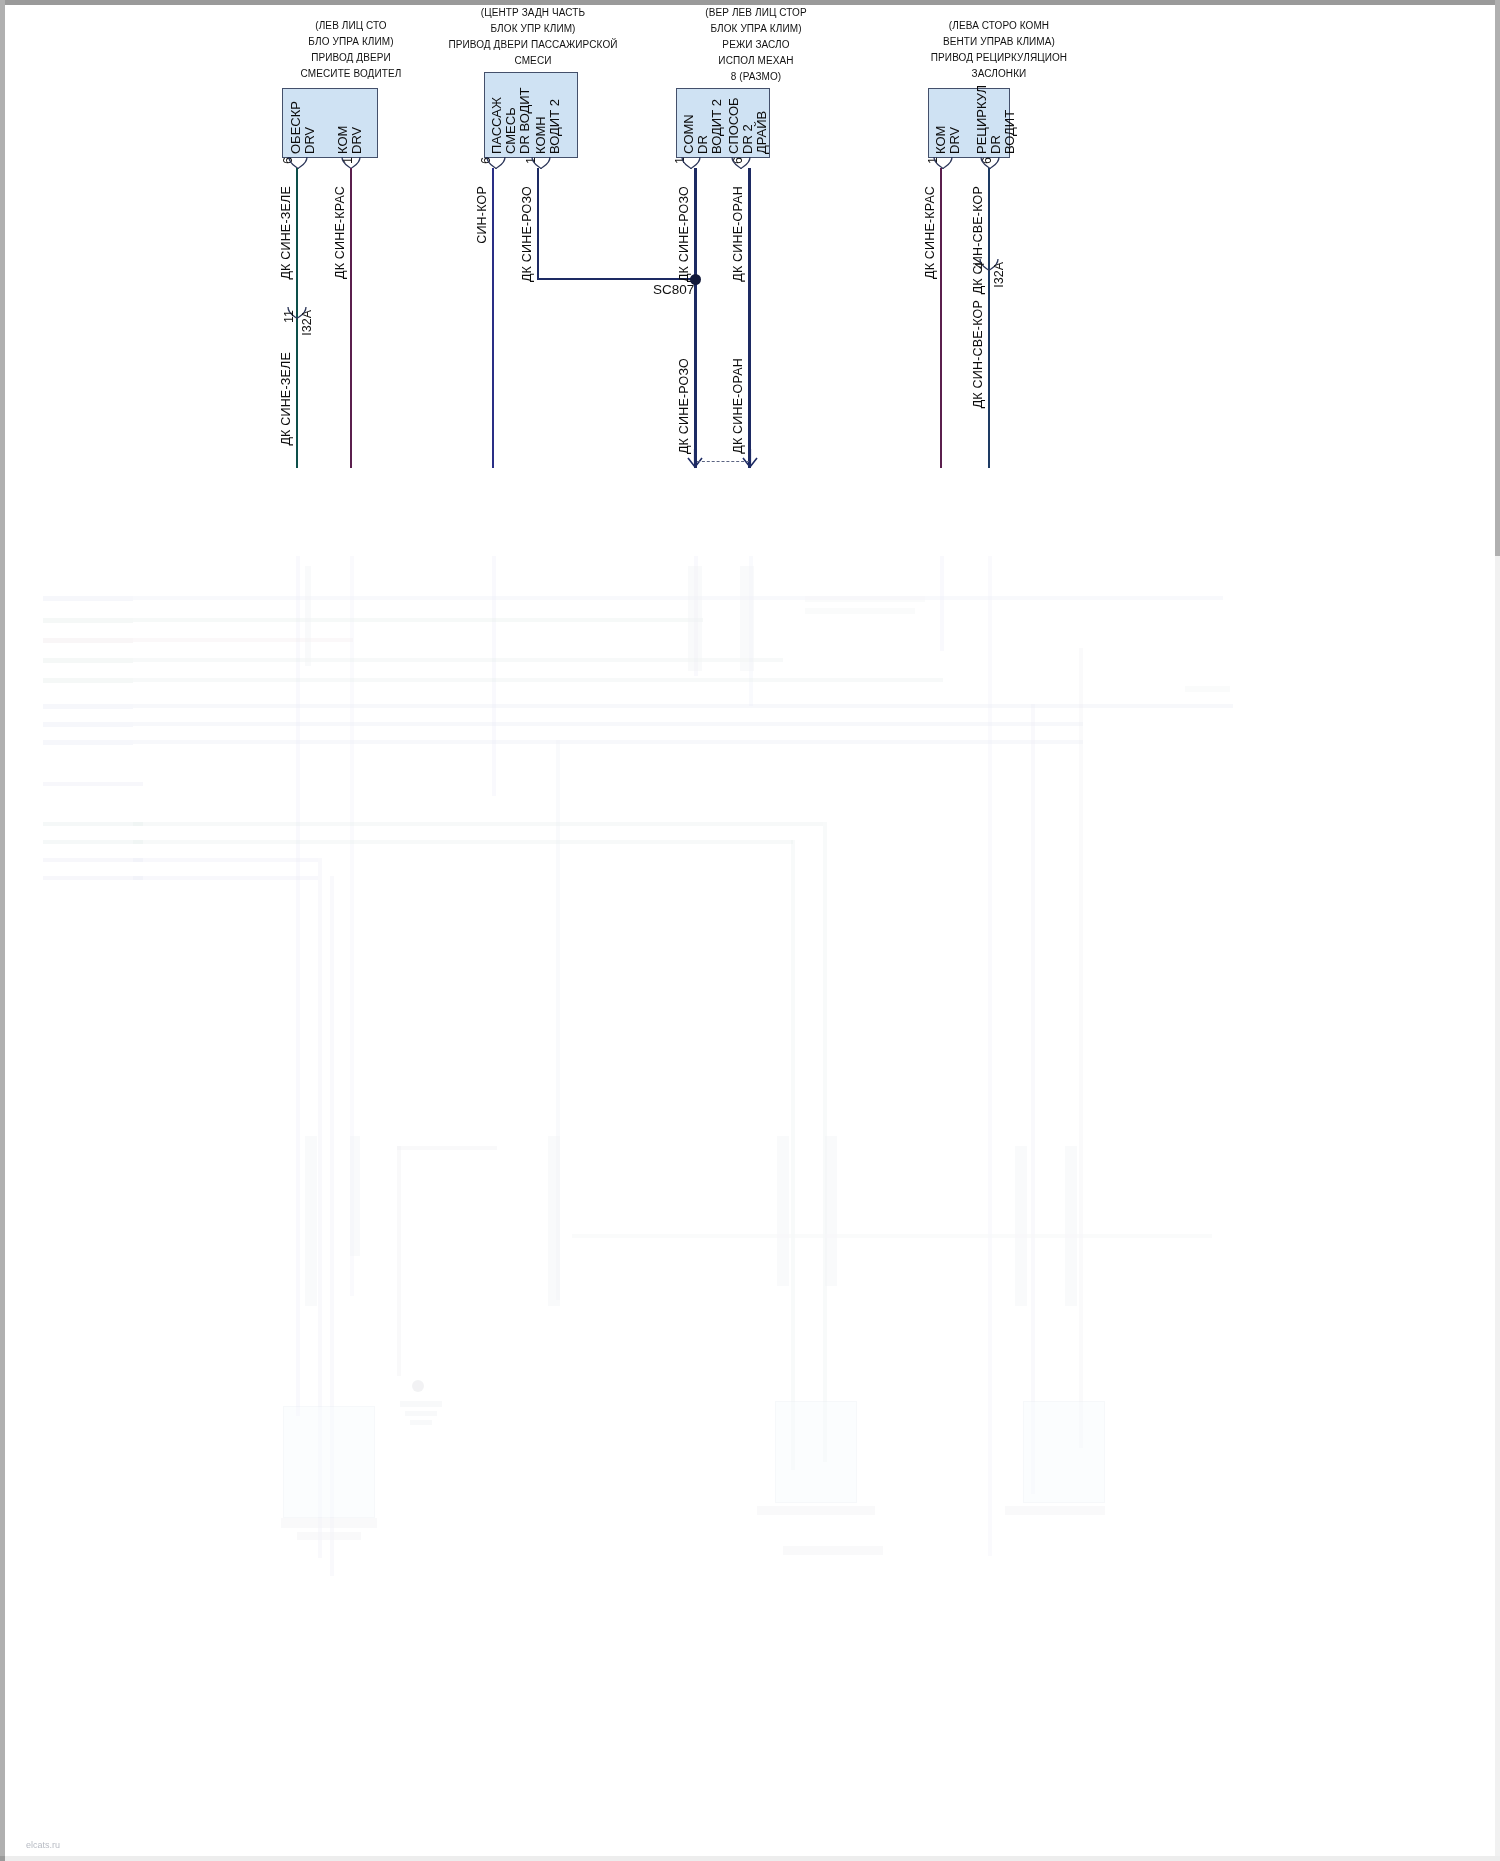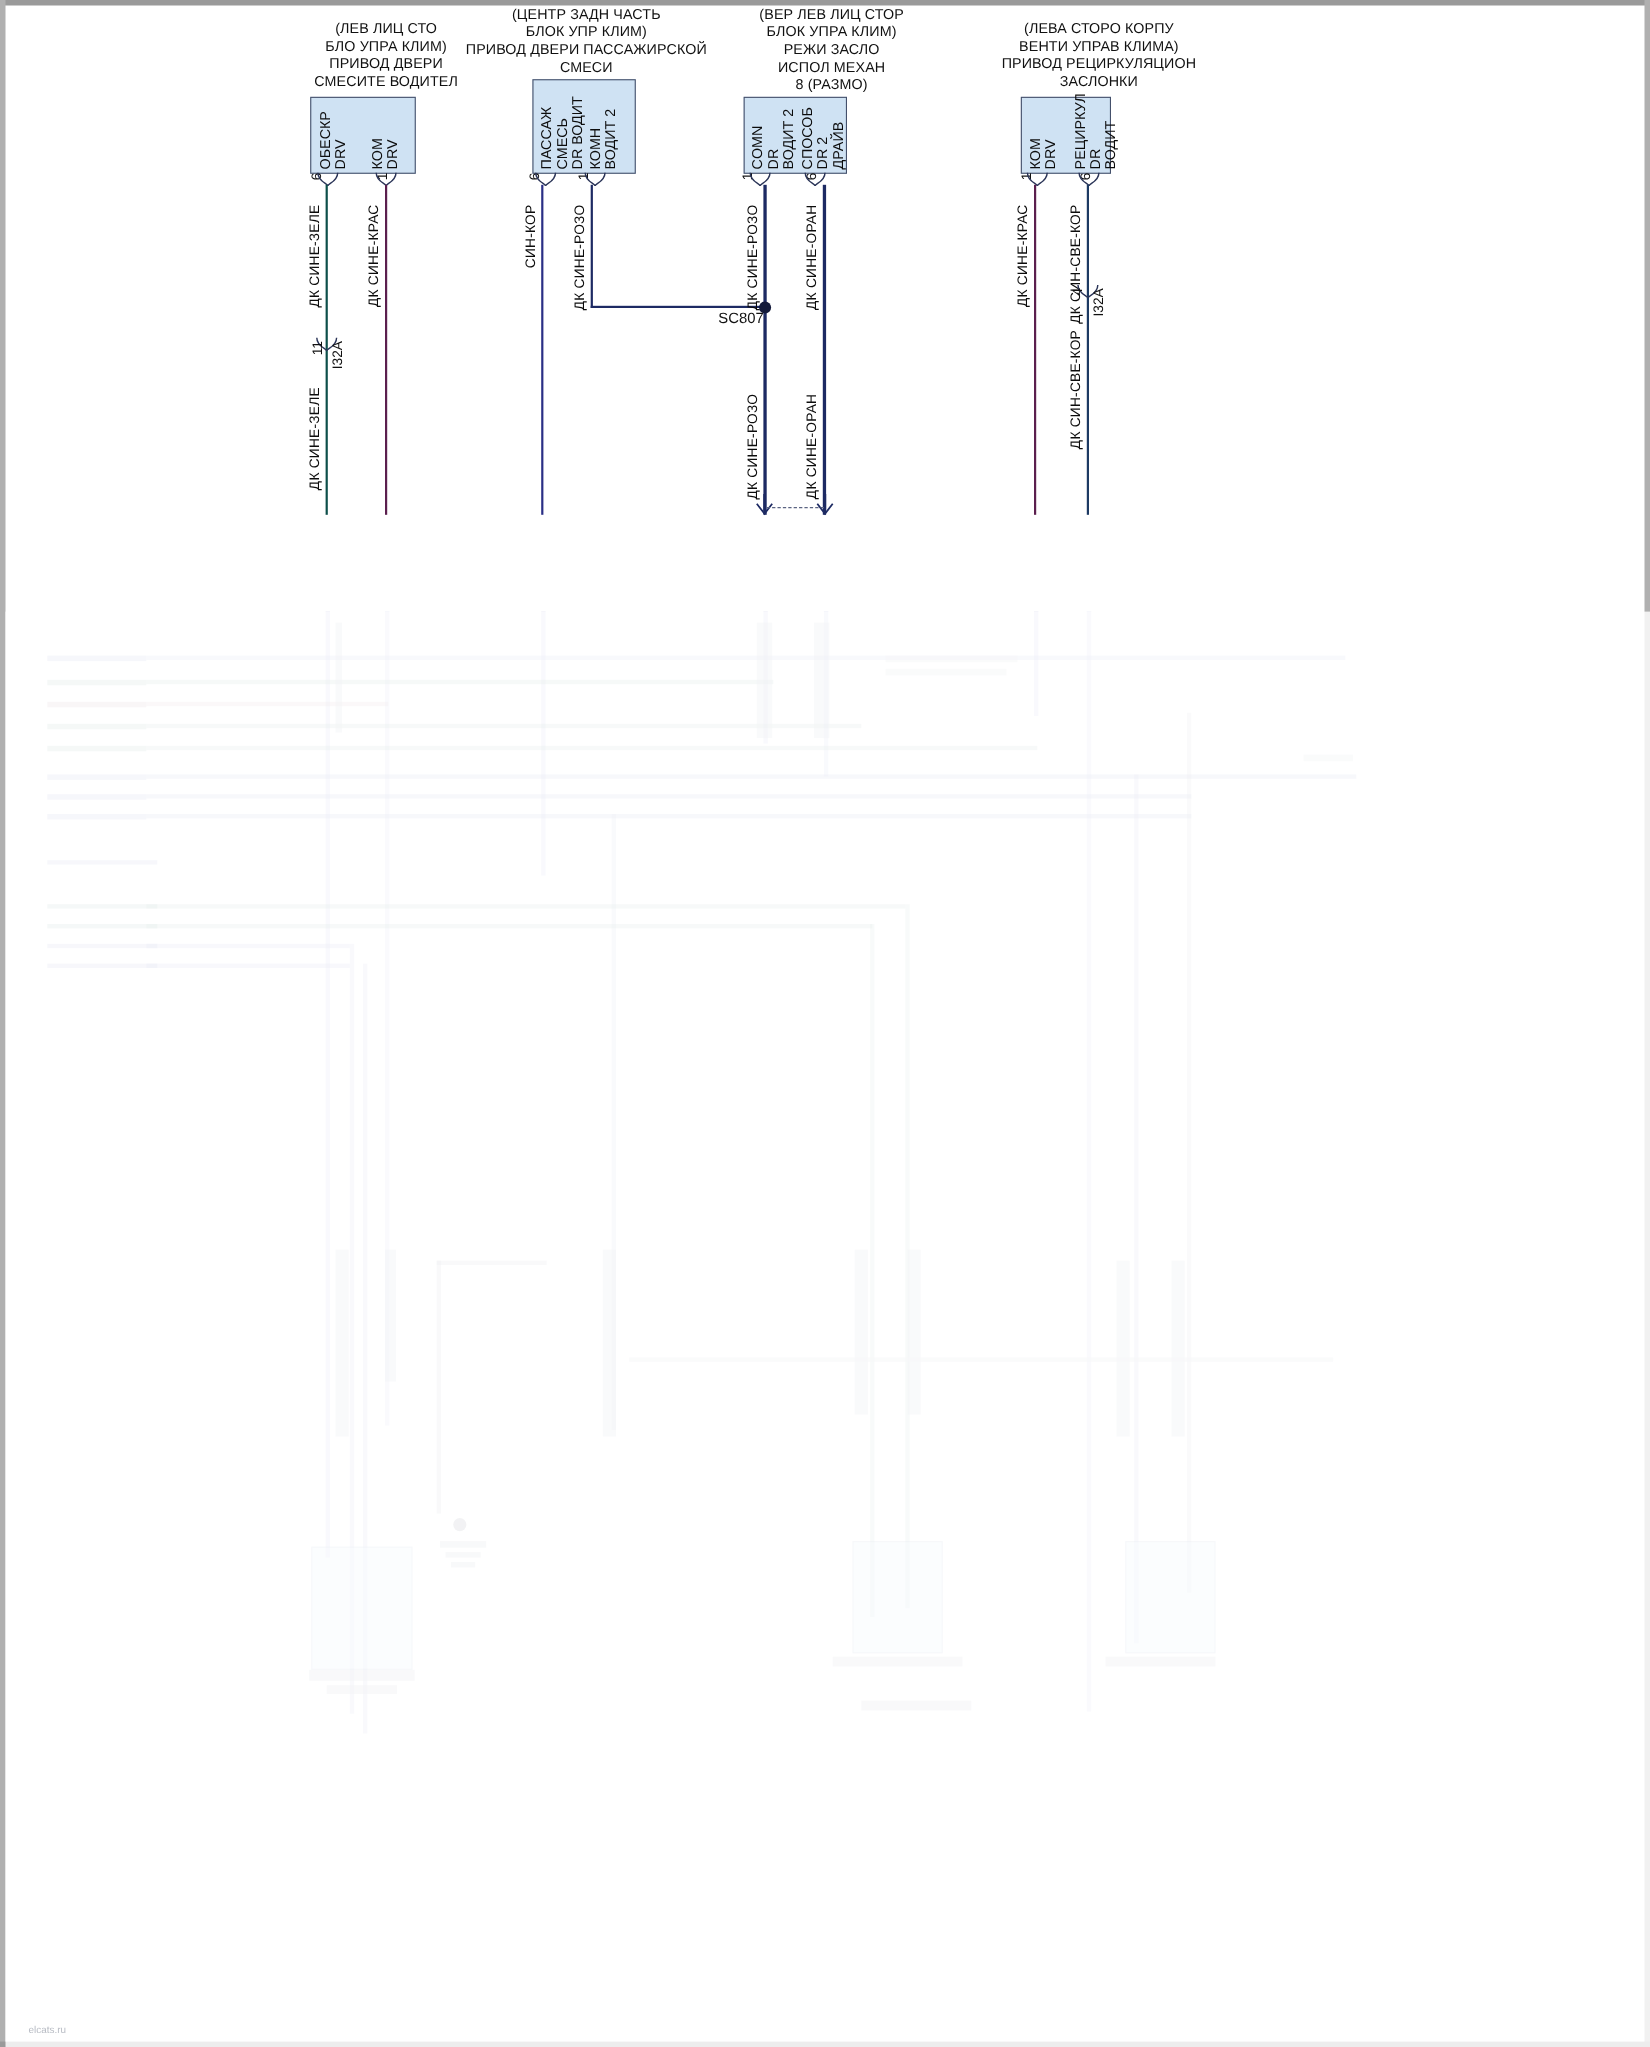--- a/index.html
+++ b/index.html
@@ -29,21 +29,21 @@
   
   .comp{
     position:absolute;
     background:#cfe2f3;
     border:1.6px solid #44506b;
     box-sizing:border-box;
   }
   .comp-title{
     position:absolute;
     text-align:center;
-    font-size:13px;
+    font-size:10px;
     line-height:16px;
     color:#111;
     letter-spacing:.1px;
     white-space:pre-line;
     font-weight:400;
   }
   
   .pinname{
     position:absolute;
     bottom:6px;
@@ -191,21 +191,21 @@
   <svg class="termarrow" style="left:685px;top:449px;" width="20" height="20">
      <path d="M10,0 L10,16" stroke="#1d2a63" stroke-width="2.2" fill="none"></path>
      <path d="M3,9 L10,18 L17,9" stroke="#1d2a63" stroke-width="1.6" fill="none"></path>
   </svg>
   <svg class="termarrow" style="left:740px;top:449px;" width="20" height="20">
      <path d="M10,0 L10,16" stroke="#1d2a63" stroke-width="2.2" fill="none"></path>
      <path d="M3,9 L10,18 L17,9" stroke="#1d2a63" stroke-width="1.6" fill="none"></path>
   </svg>
   <div class="dashline" style="left:697px;top:461px;width:52px;"></div>
 
-  <div class="comp-title" style="left:880px;top:18px;width:238px;">(ЛЕВА СТОРО КОРПУ
+  <div class="comp-title" style="left:880px;top:18px;width:238px;">(ЛЕВА СТОРО КОМН
 ВЕНТИ УПРАВ КЛИМА)
 ПРИВОД РЕЦИРКУЛЯЦИОН
 ЗАСЛОНКИ</div>
   <div class="comp" style="left:928px;top:88px;width:82px;height:70px;"></div>
   <div class="pinname" style="left:934px;top:92px;height:62px;">КОМ
 DRV</div>
   <div class="pinname" style="left:975px;top:92px;height:62px;">РЕЦИРКУЛ
 DR ВОДИТ</div>
   <div class="pinnum" style="left:926px;top:157px;">1</div>
   <div class="pinnum" style="left:980px;top:157px;">6</div>

